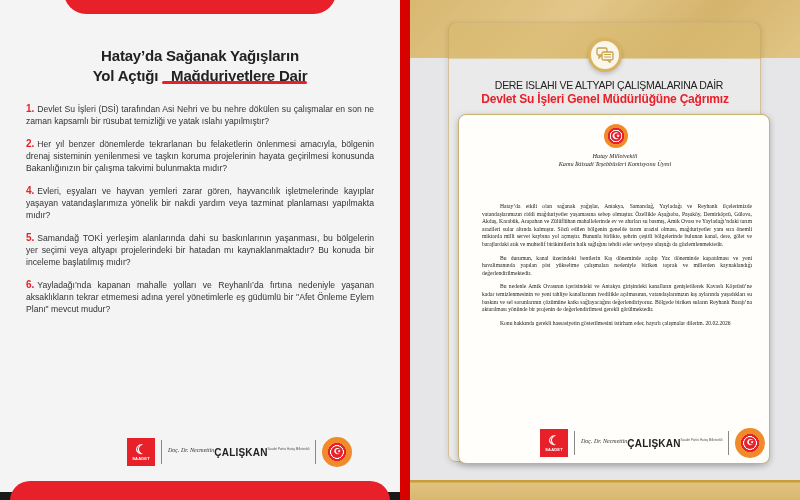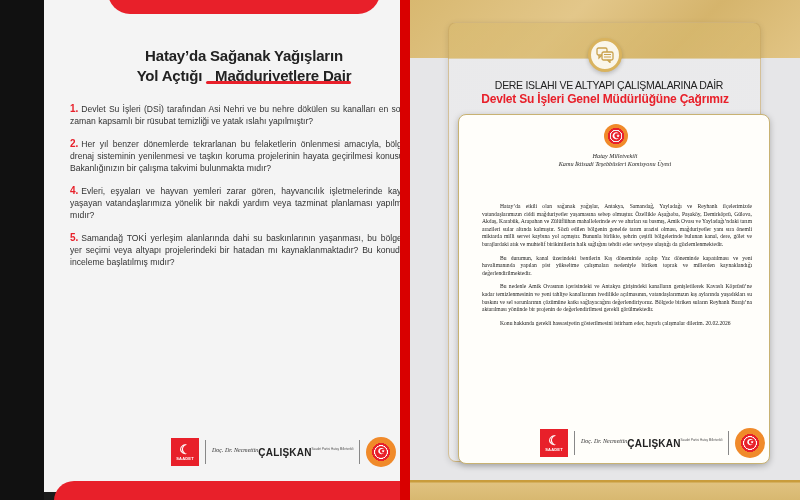--- a/index.html
+++ b/index.html
@@ -1,20 +1,20 @@
 <!DOCTYPE html>
 <html><head>
 <meta charset="utf-8">
 <style>
   * { box-sizing: border-box; margin: 0; padding: 0; }
   html, body { width: 800px; height: 500px; overflow: hidden; background: #111; }
   body { position: relative; font-family: "Liberation Sans", sans-serif; }
 
   
-  #left { position: absolute; left: 0; top: 0; width: 400px; height: 500px; background: #f4f4f4; overflow: hidden; margin-left: 44px; }
+  #left { position: absolute; left: 0; top: 0; width: 400px; height: 500px; background: #f4f4f4; overflow: hidden; }
   #left .top-pill { position: absolute; left: 64px; top: -30px; width: 272px; height: 44px; background: #e8202a; border-radius: 0 0 22px 22px; }
   #left .bottom-pill { position: absolute; left: 10px; top: 481px; width: 380px; height: 40px; background: #e8202a; border-radius: 20px 20px 0 0; }
   #left .bottom-strip { position: absolute; left: 0; top: 492px; width: 400px; height: 8px; background: #1a1a1a; }
   #left .title { position: absolute; left: 0; top: 46px; width: 400px; text-align: center; font-weight: 700; font-size: 15px; line-height: 20px; color: #222; letter-spacing: -0.2px; }
   #left .title .u { position: relative; padding-left: 9px; }
   #left .title .u::after { content: ""; position: absolute; left: 0; right: 0; bottom: 0; height: 3px; background: #e8202a; border-radius: 2px; }
   #left .questions { position: absolute; left: 26px; top: 103px; width: 348px; }
   #left .q { font-size: 8.6px; line-height: 12px; color: #333; margin-bottom: 11px; text-align: justify; }
   #left .q .num { color: #e8202a; font-weight: 700; font-size: 10px; margin-right: 3px; }
 
@@ -57,24 +57,25 @@
 
 <div id="left">
   <div class="top-pill"></div>
 
   <div class="title">
     <div>Hatay’da Sağanak Yağışların</div>
     <div><span>Yol Açtığı </span><span class="u">Mağduriyetlere Dair</span></div>
   </div>
 
   <div class="questions">
-    <div class="q"><span class="num">1.</span><span>Devlet Su İşleri (DSİ) tarafından Asi Nehri ve bu nehre dökülen su kanalları en son ne zaman kapsamlı bir rüsubat temizliği ve yatak ıslahı yapılmıştır?</span></div>
+    <div class="q"><span class="num">1.</span><span>Devlet Su İşleri (DSİ) tarafından Asi Nehri ve bu nehre dökülen su çalışmalar en son ne zaman kapsamlı bir rüsubat temizliği ve yatak ıslahı yapılmıştır?</span></div>
     <div class="q"><span class="num">2.</span><span>Her yıl benzer dönemlerde tekrarlanan bu felaketlerin önlenmesi amacıyla, bölgenin drenaj sisteminin yenilenmesi ve taşkın koruma projelerinin hayata geçirilmesi konusunda Bakanlığınızın bir çalışma takvimi bulunmakta mıdır?</span></div>
     <div class="q"><span class="num">4.</span><span>Evleri, eşyaları ve hayvan yemleri zarar gören, hayvancılık işletmelerinde kayıplar yaşayan vatandaşlarımıza yönelik bir nakdi yardım veya tazminat planlaması yapılmakta mıdır?</span></div>
     <div class="q"><span class="num">5.</span><span>Samandağ TOKİ yerleşim alanlarında dahi su baskınlarının yaşanması, bu bölgelerin yer seçimi veya altyapı projelerindeki bir hatadan mı kaynaklanmaktadır? Bu konuda bir inceleme başlatılmış mıdır?</span></div>
+    <div class="q"><span class="num">6.</span><span>Yayladağı’nda kapanan mahalle yolları ve Reyhanlı’da fırtına nedeniyle yaşanan aksaklıkların tekrar etmemesi adına yerel yönetimlerle eş güdümlü bir "Afet Önleme Eylem Planı" mevcut mudur?</span></div>
   </div>
 
   <div class="logos" style="left:127px; top:437px;">
     <div class="saadet">
       <span class="moon">☾</span>
       <span class="txt">SAADET</span>
     </div>
     <div class="vbar"></div>
     <div class="namebox">
       <span class="dr">Doç. Dr. Necmettin</span>

